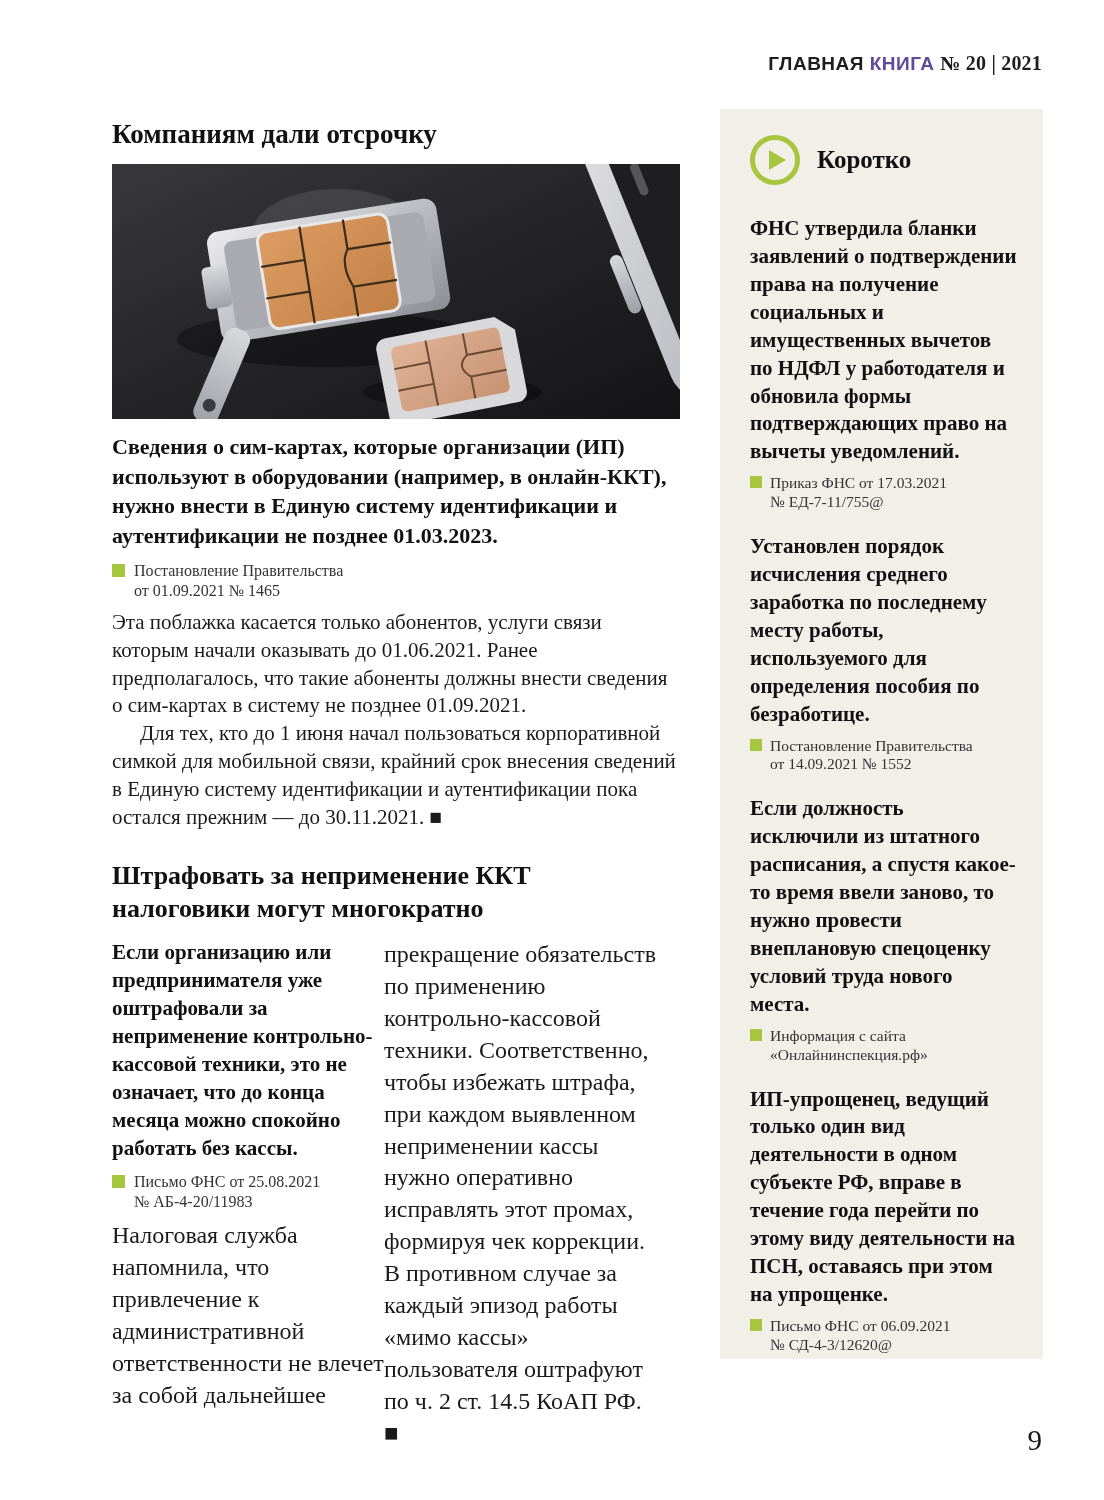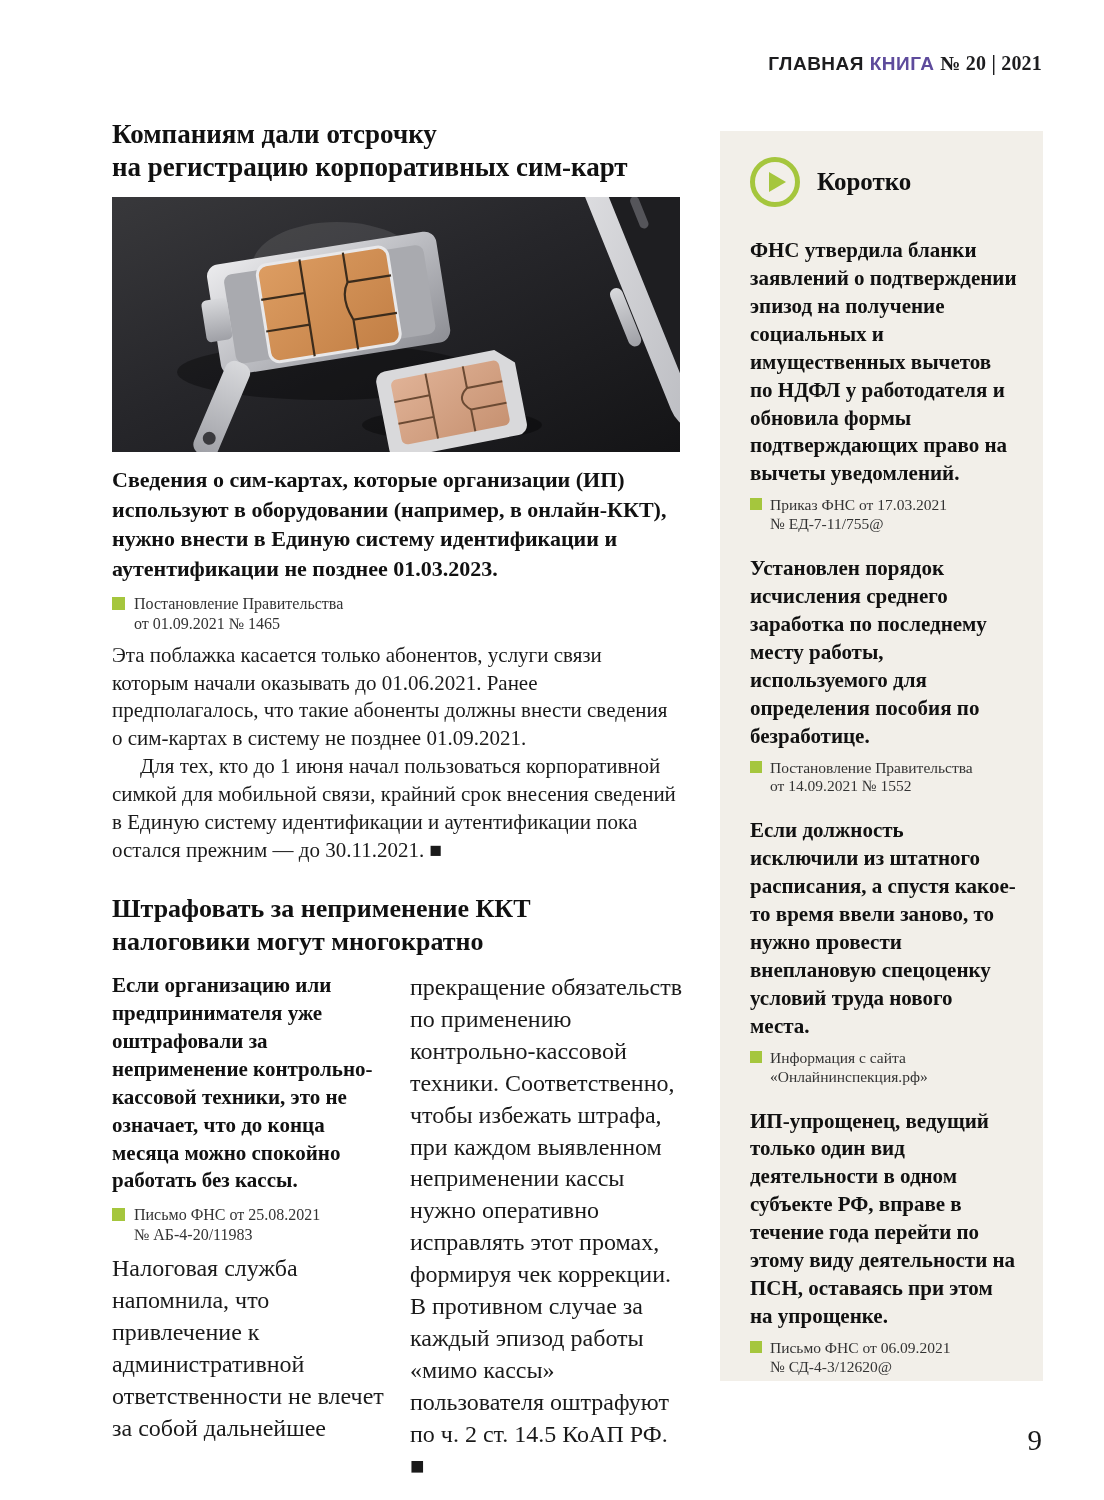--- a/index.html
+++ b/index.html
@@ -23,27 +23,27 @@
   .photo-wrap { width:568px; height:255px; margin:13px 0 13px 0; }
   .photo-wrap svg { display:block; }
   .lead { font-size:22px; line-height:1.35; font-weight:bold; color:#111; }
   .source { display:flex; gap:9px; margin:10px 0 8px 0; font-size:16px; line-height:1.25; color:#333; }
   .source .bullet { flex:0 0 auto; width:13px; height:13px; background:#a5c63d; margin-top:3px; }
   .source .src-lines span { display:block; }
   .body-text p { font-size:21px; line-height:1.33; color:#1a1a1a; }
   .body-text p.indent { text-indent:28px; }
   .article-title-2 { font-size:26px; line-height:1.25; font-weight:bold; margin-top:28px; color:#111; }
   .article-title-2 span { display:block; }
-  .columns { display:flex; gap:26px; margin-top:14px; }
+  .columns { display:flex; margin-top:14px; }
   .col { width:272px; }
   .col-lead { font-size:21px; line-height:1.33; font-weight:bold; color:#111; }
   .col p.col-body { font-size:24px; line-height:1.33; }
   
   .sidebar {
-    position:absolute; left:720px; top:131px; width:323px; height:1250px;
+    position:absolute; left:720px; top:109px; width:323px; height:1250px;
     background:#f2efe9; padding:26px 26px 18px 30px;
   }
   .sidebar-header { display:flex; align-items:center; gap:17px; margin-bottom:30px; }
   .play-circle {
     width:50px; height:50px; border:5px solid #a5c63d; border-radius:50%;
     display:flex; align-items:center; justify-content:center; flex:0 0 auto;
   }
   .play-triangle {
     width:0; height:0; border-left:17px solid #a5c63d;
     border-top:10px solid transparent; border-bottom:10px solid transparent; margin-left:4px;
@@ -67,21 +67,20 @@
     <span> </span>
     <span class="gk-purple">КНИГА</span>
     <span> </span>
     <span class="issue">№ 20 | 2021</span>
   </div>
 
   <div class="main-col">
 
     <h1 class="article-title">
       <span>Компаниям дали отсрочку</span>
-      <span>на регистрацию корпоративных сим-карт</span>
     </h1>
 
     <div class="photo-wrap">
       <svg width="568" height="255" viewBox="0 0 568 255">
         <defs>
           <linearGradient id="bgGrad" x1="0" y1="0" x2="1" y2="1">
             <stop offset="0" stop-color="#38383b"></stop>
             <stop offset="0.45" stop-color="#26262a"></stop>
             <stop offset="1" stop-color="#141416"></stop>
           </linearGradient>
@@ -181,21 +180,21 @@
 
   <aside class="sidebar">
     <div class="sidebar-header">
       <span class="play-circle">
         <span class="play-triangle"></span>
       </span>
       <span class="sidebar-title">Коротко</span>
     </div>
 
     <div class="sb-item">
-      <p class="sb-text">ФНС утвердила бланки заявлений о подтверждении эпизод на получение социальных и имущественных вычетов по НДФЛ у работодателя и обновила формы подтверждающих право на вычеты уведомлений.</p>
+      <p class="sb-text">ФНС утвердила бланки заявлений о подтверждении права на получение социальных и имущественных вычетов по НДФЛ у работодателя и обновила формы подтверждающих право на вычеты уведомлений.</p>
       <div class="sb-source">
         <span class="bullet"></span>
         <span class="src-lines">
           <span>Приказ ФНС от 17.03.2021</span>
           <span>№ ЕД-7-11/755@</span>
         </span>
       </div>
     </div>
 
     <div class="sb-item">

